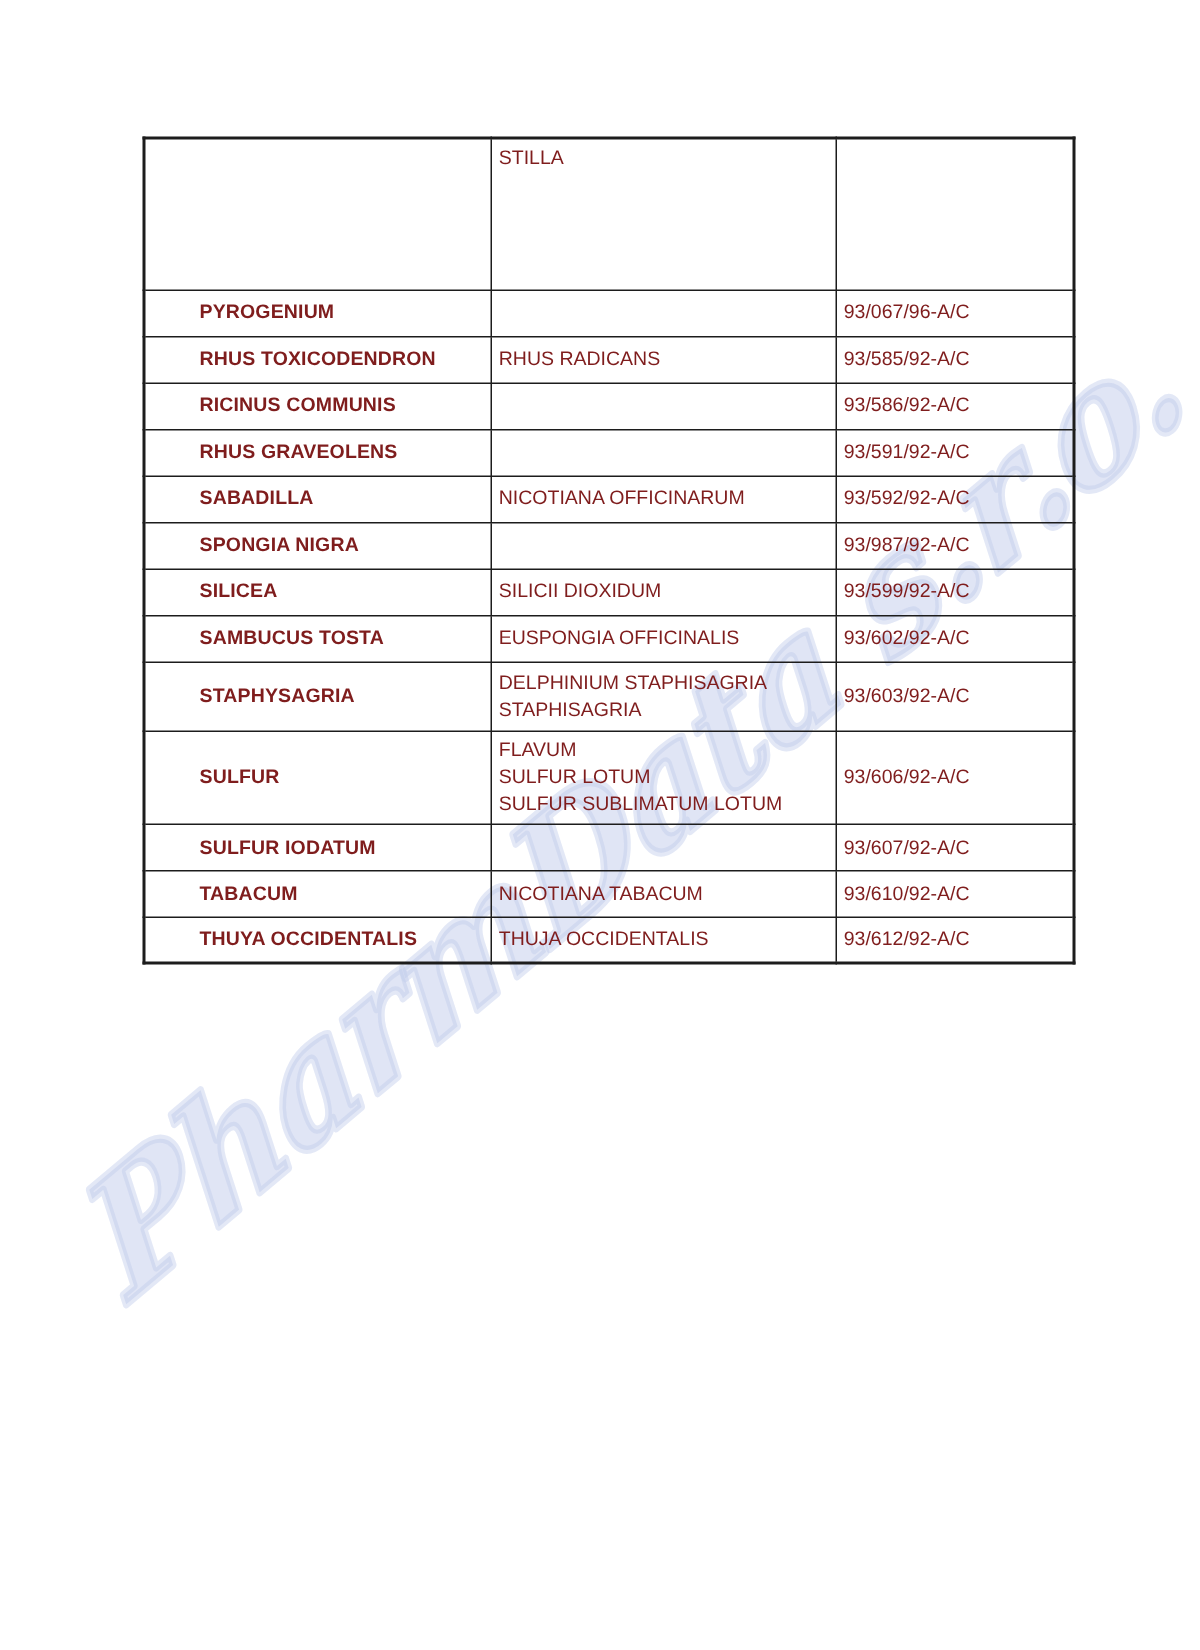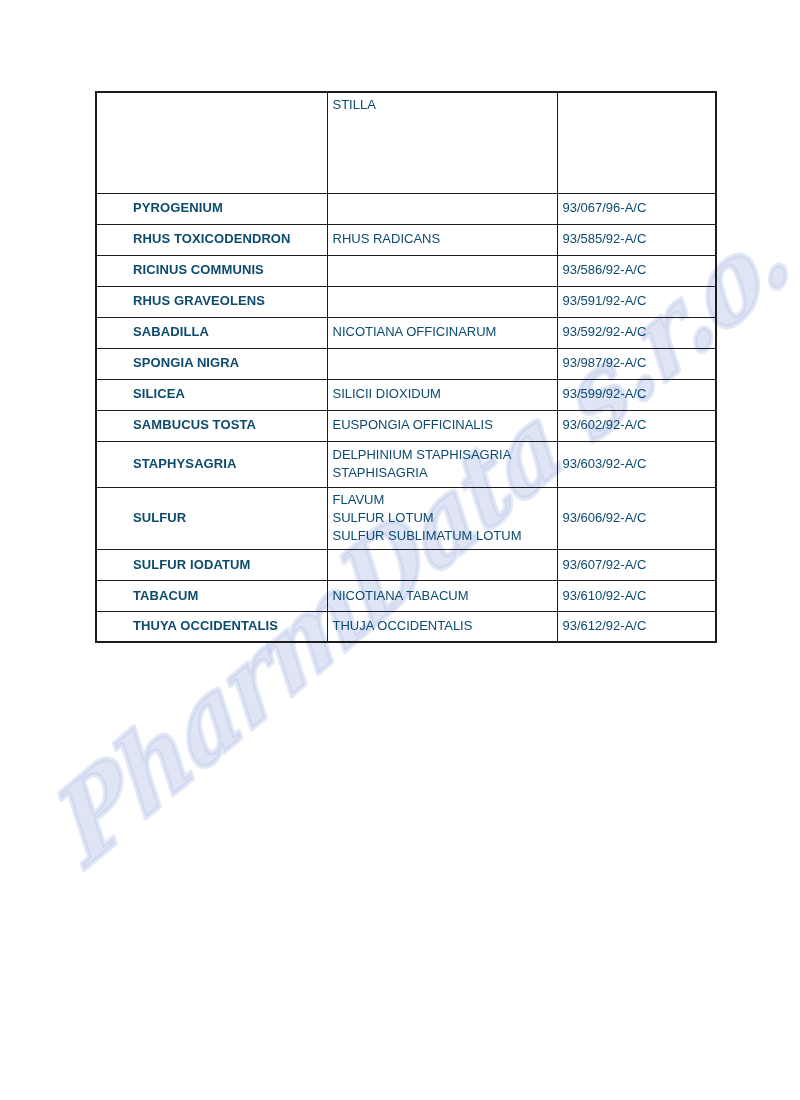--- a/index.html
+++ b/index.html
@@ -28,21 +28,21 @@
     left: 95px;
     top: 91px;
     border-collapse: collapse;
     table-layout: fixed;
     border: 2px solid #1c1c1c;
   }
   #products-table td {
     border: 1.5px solid #1c1c1c;
     font-size: 13px;
     line-height: 1.42;
-    color: #0c4a6e;
+    color: #7f1d1d;
     padding: 3px 5px;
     vertical-align: middle;
     white-space: pre-line;
     overflow: hidden;
   }
   #products-table td.c-name {
     font-weight: bold;
     letter-spacing: 0.1px;
     padding-left: 36px;
   }

